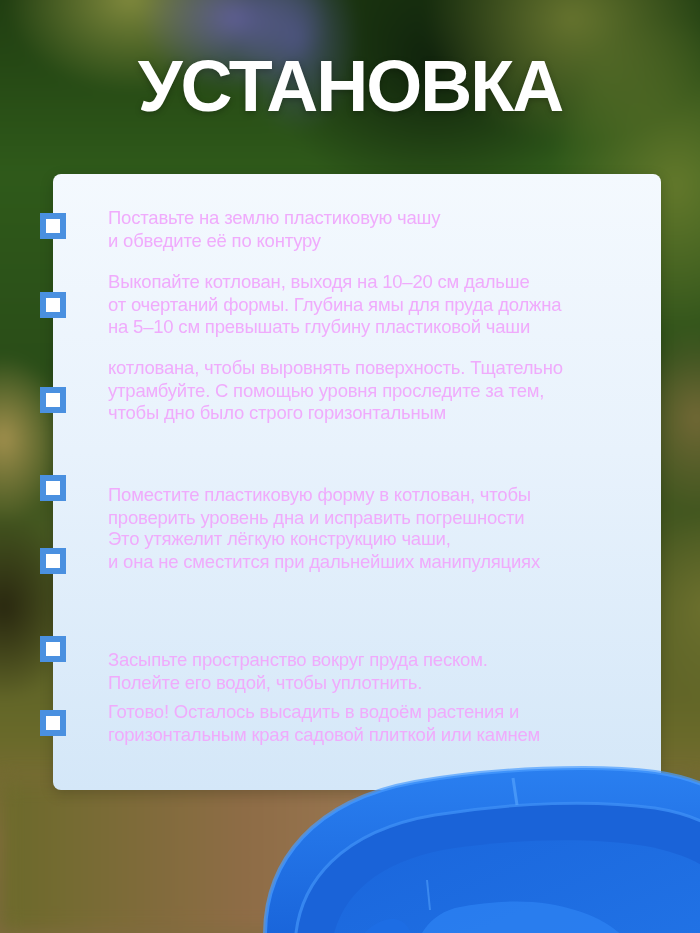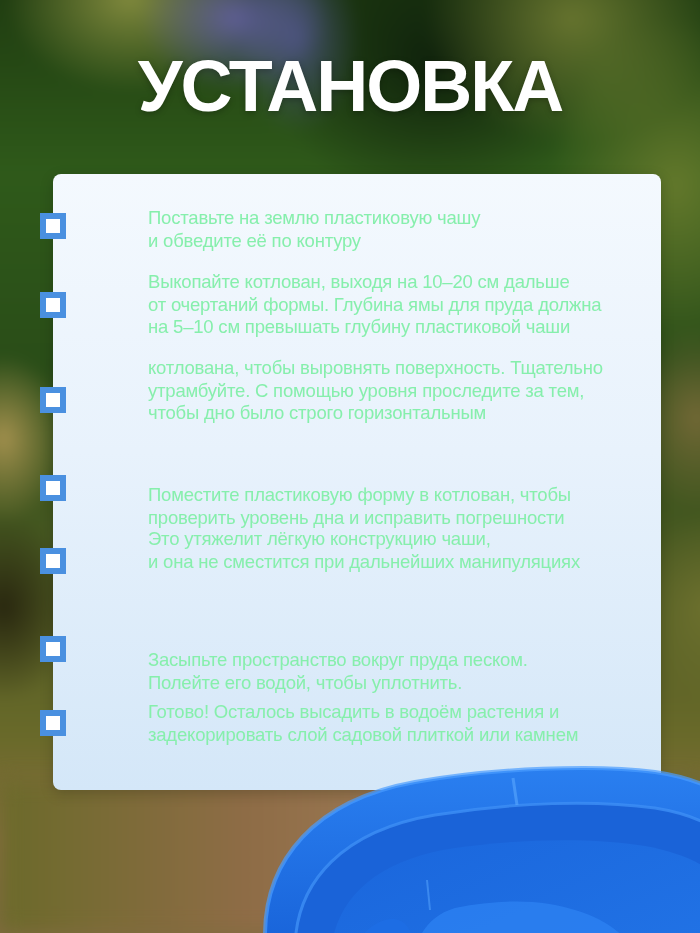--- a/index.html
+++ b/index.html
@@ -45,25 +45,24 @@
     }
     .card {
       position: absolute; left: 53px; top: 174px; width: 608px; height: 616px;
       border-radius: 8px;
       background: linear-gradient(180deg, #f4f9fe 0%, #e8f2fc 45%, #d4e7f8 100%);
       box-shadow: 0 4px 14px rgba(0,0,0,0.18);
     }
     .item {
       position: absolute; left: 108px;
       font-size: 18.5px; line-height: 22.5px;
-      color: #86efac;
+      color: #f0abfc;
       font-family: "Liberation Sans", sans-serif;
       white-space: nowrap;
       letter-spacing: -0.2px;
-      margin-left: 40px;
     }
     .item .line { display: block; }
     .bullet {
       position: absolute; left: 40px; width: 26px; height: 26px;
       box-sizing: border-box;
       background: #ffffff;
       border: 6px solid #4a90e0;
     }
     .bowl {
       position: absolute; left: 255px; top: 760px; width: 520px; height: 260px;
@@ -113,21 +112,21 @@
 
 <div class="bullet" style="top:636px"></div>
 <div class="item" style="top:649px">
   <span class="line">Засыпьте пространство вокруг пруда песком.</span>
   <span class="line">Полейте его водой, чтобы уплотнить.</span>
 </div>
 
 <div class="bullet" style="top:710px"></div>
 <div class="item" style="top:701px">
   <span class="line">Готово! Осталось высадить в водоём растения и</span>
-  <span class="line">задекорировать слой садовой плиткой или камнем</span>
+  <span class="line">горизонтальным края садовой плиткой или камнем</span>
 </div>
 
 <svg class="bowl" viewBox="0 0 520 260" xmlns="http://www.w3.org/2000/svg">
   <defs>
     <linearGradient id="bowlG" x1="0" y1="0" x2="0" y2="1">
       <stop offset="0" stop-color="#2a7ff0"></stop>
       <stop offset="1" stop-color="#1158d0"></stop>
     </linearGradient>
     <linearGradient id="innerG" x1="0" y1="0" x2="1" y2="1">
       <stop offset="0" stop-color="#1a66dc"></stop>

